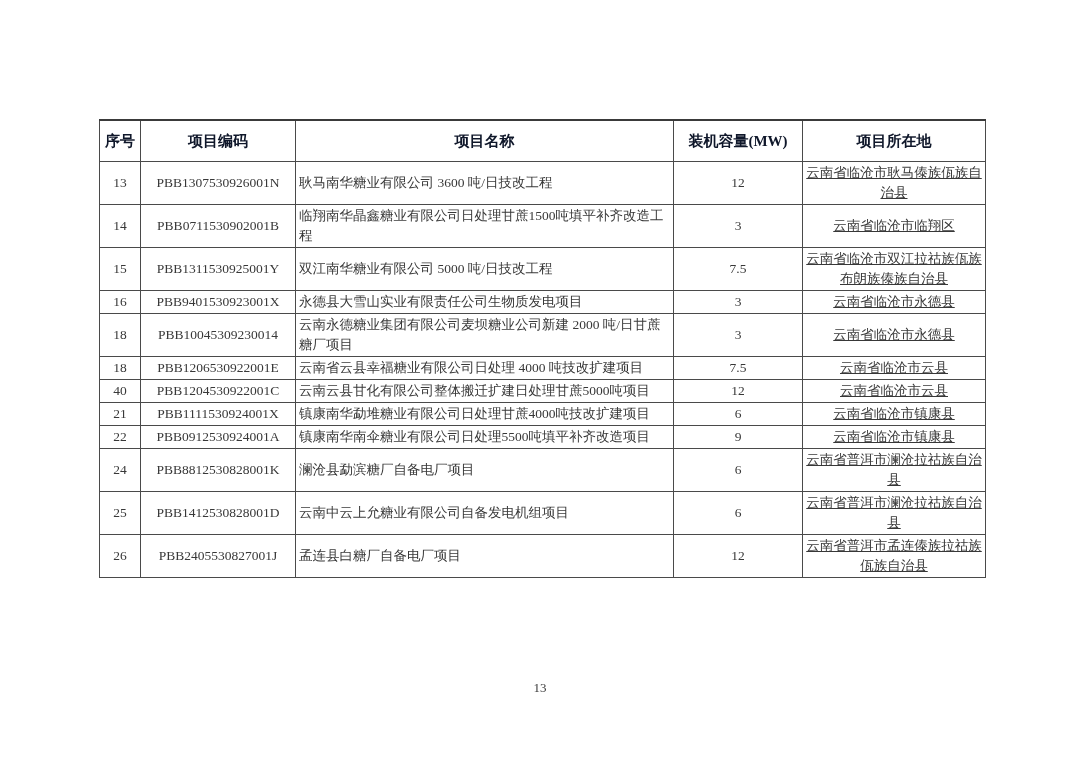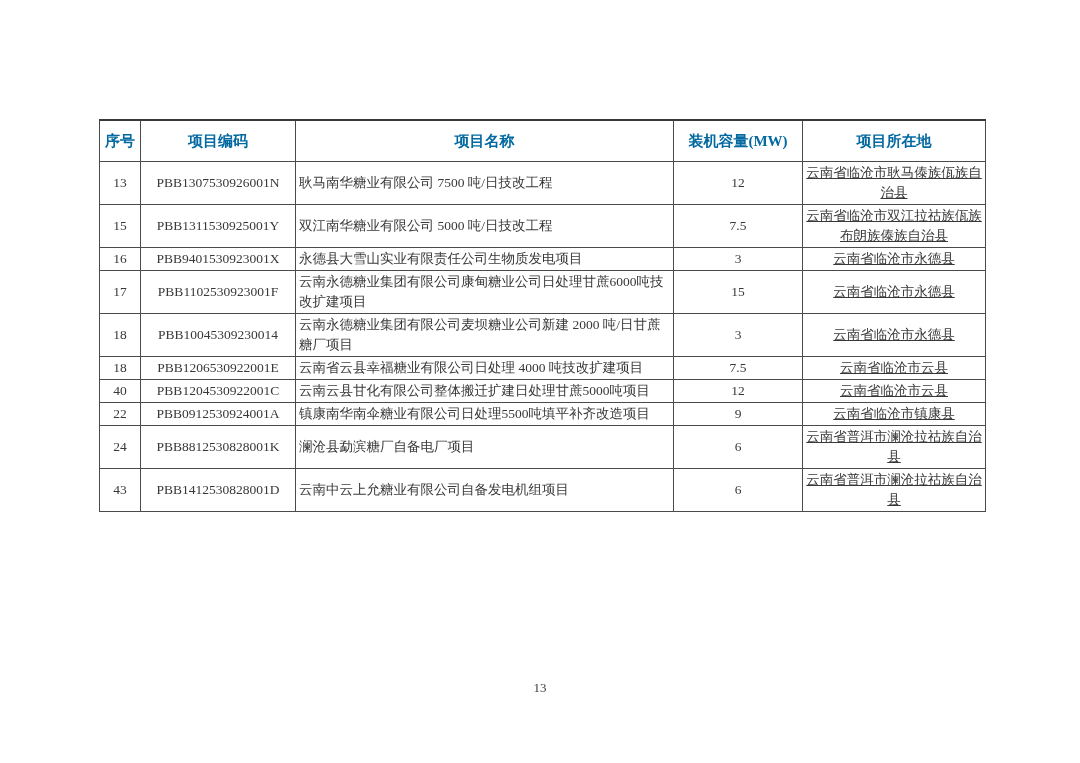--- a/index.html
+++ b/index.html
@@ -29,21 +29,21 @@
   table.projects td {
     border: 1px solid #4a4a4a;
     vertical-align: middle;
     word-break: break-all;
     overflow-wrap: break-word;
   }
   table.projects th {
     font-size: 15px;
     font-weight: 700;
     height: 40px;
-    color: #0369a1;
+    color: #0f172a;
     text-align: center;
     padding: 0 2px;
   }
   table.projects td {
     font-size: 13.5px;
     line-height: 20px;
     padding: 1px 3px;
     color: #383838;
   }
   col.c-seq  { width: 41px; }
@@ -97,43 +97,43 @@
         <th>项目编码</th>
         <th>项目名称</th>
         <th>装机容量(MW)</th>
         <th>项目所在地</th>
       </tr>
     </thead>
     <tbody id="table-body">
         <tr class="data-row">
     <td class="cell-seq">13</td>
     <td class="cell-code">PBB1307530926001N</td>
-    <td class="cell-name">耿马南华糖业有限公司 7500 吨/日技改工程</td>
+    <td class="cell-name">耿马南华糖业有限公司 3600 吨/日技改工程</td>
     <td class="cell-cap">12</td>
     <td class="cell-loc">云南省临沧市耿马傣族佤族自治县</td>
+  </tr>
+        <tr class="data-row">
+    <td class="cell-seq">14</td>
+    <td class="cell-code">PBB0711530902001B</td>
+    <td class="cell-name">临翔南华晶鑫糖业有限公司日处理甘蔗1500吨填平补齐改造工程</td>
+    <td class="cell-cap">3</td>
+    <td class="cell-loc">云南省临沧市临翔区</td>
   </tr>
         <tr class="data-row">
     <td class="cell-seq">15</td>
     <td class="cell-code">PBB1311530925001Y</td>
     <td class="cell-name">双江南华糖业有限公司 5000 吨/日技改工程</td>
     <td class="cell-cap">7.5</td>
     <td class="cell-loc">云南省临沧市双江拉祜族佤族布朗族傣族自治县</td>
   </tr>
         <tr class="data-row">
     <td class="cell-seq">16</td>
     <td class="cell-code">PBB9401530923001X</td>
     <td class="cell-name">永德县大雪山实业有限责任公司生物质发电项目</td>
     <td class="cell-cap">3</td>
-    <td class="cell-loc">云南省临沧市永德县</td>
-  </tr>
-        <tr class="data-row">
-    <td class="cell-seq">17</td>
-    <td class="cell-code">PBB1102530923001F</td>
-    <td class="cell-name">云南永德糖业集团有限公司康甸糖业公司日处理甘蔗6000吨技改扩建项目</td>
-    <td class="cell-cap">15</td>
     <td class="cell-loc">云南省临沧市永德县</td>
   </tr>
         <tr class="data-row">
     <td class="cell-seq">18</td>
     <td class="cell-code">PBB10045309230014</td>
     <td class="cell-name">云南永德糖业集团有限公司麦坝糖业公司新建 2000 吨/日甘蔗糖厂项目</td>
     <td class="cell-cap">3</td>
     <td class="cell-loc">云南省临沧市永德县</td>
   </tr>
         <tr class="data-row">
@@ -144,38 +144,52 @@
     <td class="cell-loc">云南省临沧市云县</td>
   </tr>
         <tr class="data-row">
     <td class="cell-seq">40</td>
     <td class="cell-code">PBB1204530922001C</td>
     <td class="cell-name">云南云县甘化有限公司整体搬迁扩建日处理甘蔗5000吨项目</td>
     <td class="cell-cap">12</td>
     <td class="cell-loc">云南省临沧市云县</td>
   </tr>
         <tr class="data-row">
+    <td class="cell-seq">21</td>
+    <td class="cell-code">PBB1111530924001X</td>
+    <td class="cell-name">镇康南华勐堆糖业有限公司日处理甘蔗4000吨技改扩建项目</td>
+    <td class="cell-cap">6</td>
+    <td class="cell-loc">云南省临沧市镇康县</td>
+  </tr>
+        <tr class="data-row">
     <td class="cell-seq">22</td>
     <td class="cell-code">PBB0912530924001A</td>
     <td class="cell-name">镇康南华南伞糖业有限公司日处理5500吨填平补齐改造项目</td>
     <td class="cell-cap">9</td>
     <td class="cell-loc">云南省临沧市镇康县</td>
   </tr>
         <tr class="data-row">
     <td class="cell-seq">24</td>
     <td class="cell-code">PBB8812530828001K</td>
     <td class="cell-name">澜沧县勐滨糖厂自备电厂项目</td>
     <td class="cell-cap">6</td>
     <td class="cell-loc">云南省普洱市澜沧拉祜族自治县</td>
   </tr>
         <tr class="data-row">
-    <td class="cell-seq">43</td>
+    <td class="cell-seq">25</td>
     <td class="cell-code">PBB1412530828001D</td>
     <td class="cell-name">云南中云上允糖业有限公司自备发电机组项目</td>
     <td class="cell-cap">6</td>
     <td class="cell-loc">云南省普洱市澜沧拉祜族自治县</td>
+  </tr>
+        <tr class="data-row">
+    <td class="cell-seq">26</td>
+    <td class="cell-code">PBB2405530827001J</td>
+    <td class="cell-name">孟连县白糖厂自备电厂项目</td>
+    <td class="cell-cap">12</td>
+    <td class="cell-loc">云南省普洱市孟连傣族拉祜族佤族自治县</td>
   </tr>
       </tbody>
   </table>
 
   <div class="page-number">13</div>
 
 </div>
 
 </body></html>

